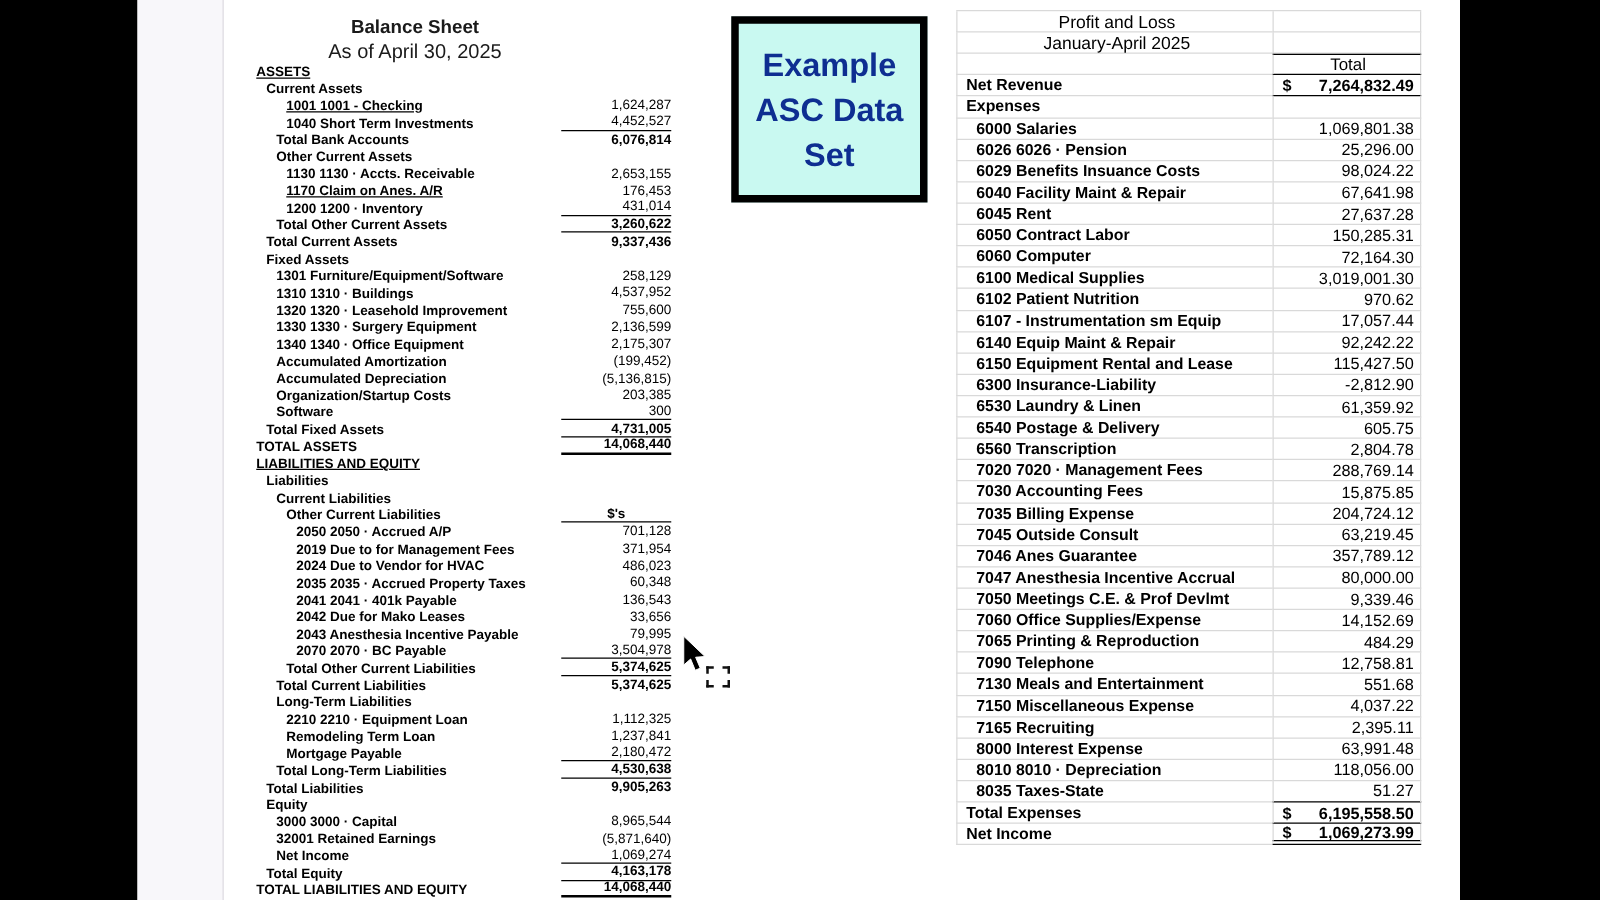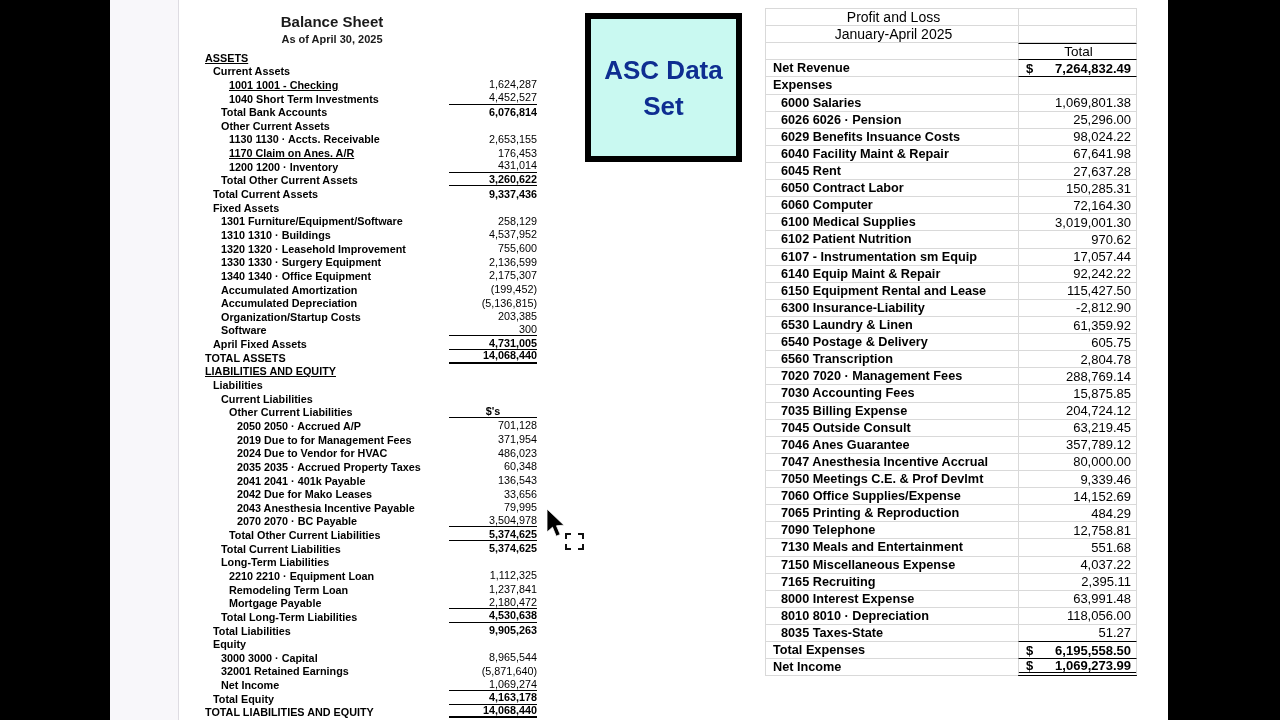--- a/index.html
+++ b/index.html
@@ -8,21 +8,21 @@
   .letterbox { position:absolute; top:0; height:720px; background:#000; }
   .lb-left { left:0; width:110px; }
   .lb-right { left:1168px; width:112px; }
   .canvas { position:absolute; left:110px; top:0; width:1058px; height:720px; background:#ffffff; }
   .left-strip { position:absolute; left:0; top:0; width:69px; height:720px; background:#f8f7fa; border-right:1px solid #dedce2; }
 
   
   .bs-title { position:absolute; left:86px; top:13px; width:272px; text-align:center;
               font-size:15px; font-weight:700; color:#1a1a1a; }
   .bs-subtitle { position:absolute; left:86px; top:33px; width:272px; text-align:center;
-              font-size:11px; font-weight:700; color:#1a1a1a; }
+              font-size:16px; font-weight:400; color:#1a1a1a; }
   .bs-rows { position:absolute; left:90px; top:50px; width:337px; }
   .bs-row { display:flex; align-items:flex-end; height:13.65px; font-size:10.8px; color:#000; }
   .bs-label { font-weight:700; white-space:nowrap; }
   .bs-label.section { text-decoration:underline; }
   .bs-value { margin-left:auto; text-align:right; min-width:88px; font-weight:400;
               line-height:12.5px; white-space:nowrap; }
   .bs-value.vbold { font-weight:700; }
   .bs-value.ul  { border-bottom:1px solid #000; }
   .bs-value.ul2 { border-bottom:2.5px solid #000; }
   .bs-value.center { text-align:center; }
@@ -145,21 +145,21 @@
       </div>
       <div class="bs-row">
         <span class="bs-label" style="padding-left: 21px;">Organization/Startup Costs</span>
         <span class="bs-value">203,385</span>
       </div>
       <div class="bs-row">
         <span class="bs-label" style="padding-left: 21px;">Software</span>
         <span class="bs-value ul">300</span>
       </div>
       <div class="bs-row">
-        <span class="bs-label" style="padding-left: 13px;">April Fixed Assets</span>
+        <span class="bs-label" style="padding-left: 13px;">Total Fixed Assets</span>
         <span class="bs-value vbold ul">4,731,005</span>
       </div>
       <div class="bs-row">
         <span class="bs-label" style="padding-left: 5px;">TOTAL ASSETS</span>
         <span class="bs-value vbold ul2">14,068,440</span>
       </div>
       <div class="bs-row">
         <span class="bs-label section" style="padding-left: 5px;">LIABILITIES AND EQUITY</span>
         <span class="bs-value"></span>
       </div>
@@ -259,20 +259,21 @@
         <span class="bs-label" style="padding-left: 13px;">Total Equity</span>
         <span class="bs-value vbold ul">4,163,178</span>
       </div>
       <div class="bs-row">
         <span class="bs-label" style="padding-left: 5px;">TOTAL LIABILITIES AND EQUITY</span>
         <span class="bs-value vbold ul2">14,068,440</span>
       </div>
     </div>
 
   <div class="ex-box" id="ex-box">
+      <div class="ex-line">Example</div>
       <div class="ex-line">ASC Data</div>
       <div class="ex-line">Set</div>
     </div>
 
   <div class="pl" id="pl-rows">
       <div class="pl-row">
         <div class="pl-cell-l title">Profit and Loss</div>
         <div class="pl-cell-v "></div>
       </div>
       <div class="pl-row">

